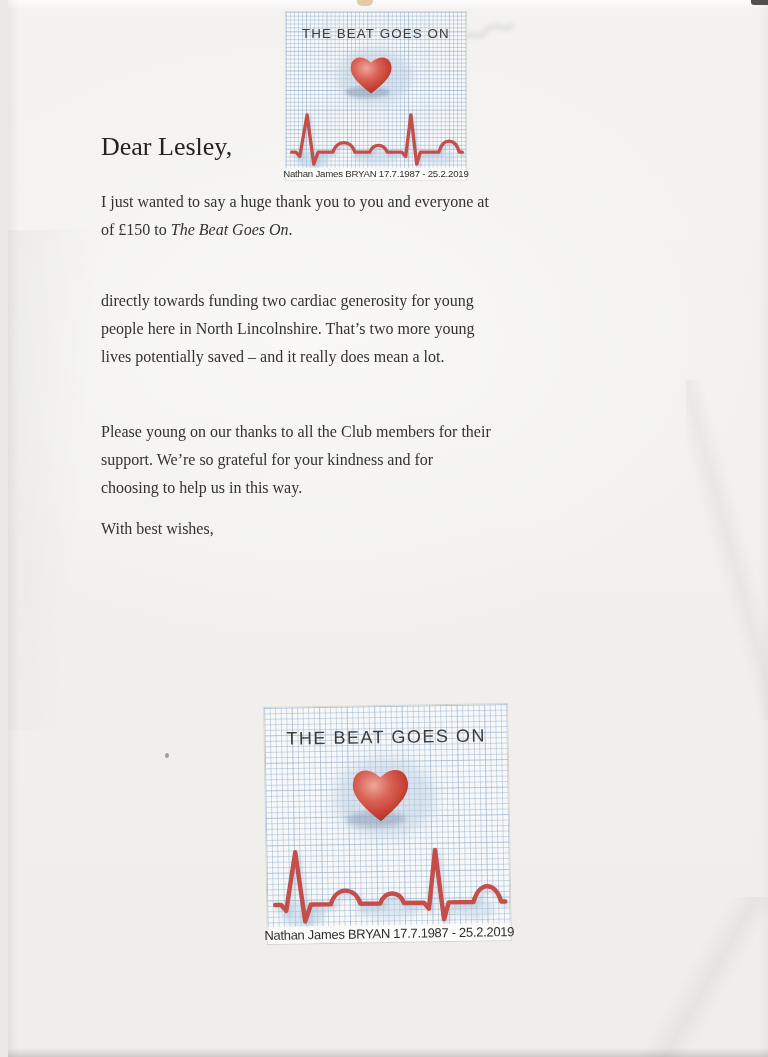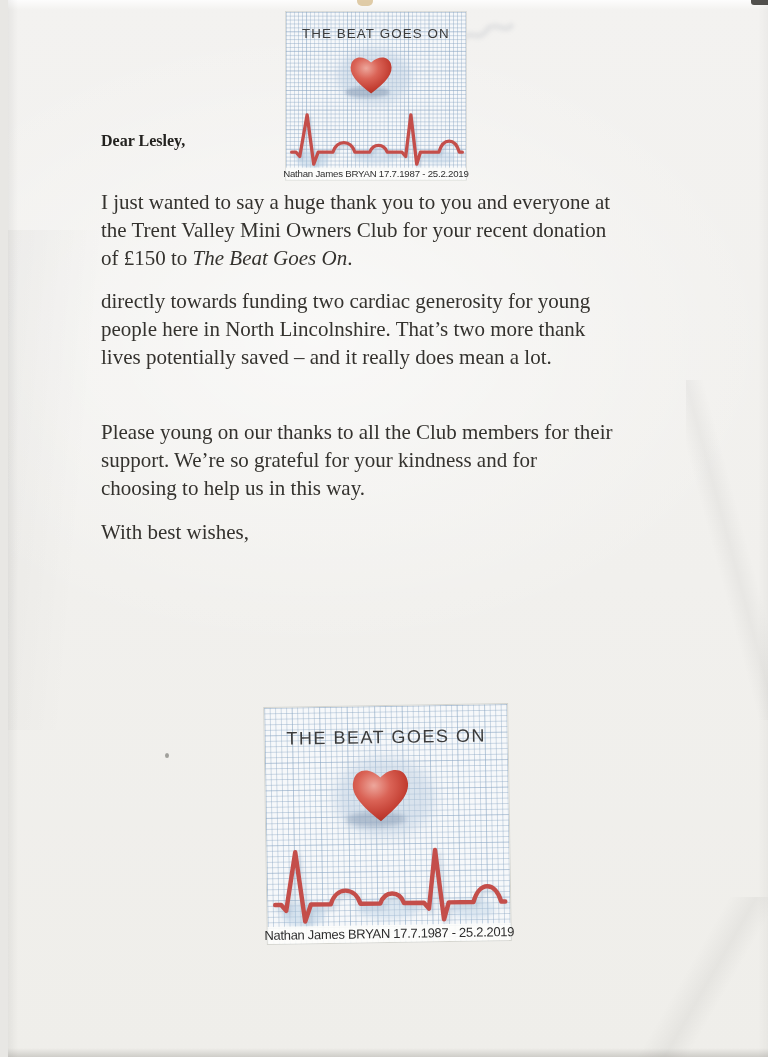--- a/index.html
+++ b/index.html
@@ -55,23 +55,23 @@
     position:absolute;left:0;right:0;bottom:0;height:17px;
     background:rgba(253,253,251,.92);
     display:flex;align-items:center;justify-content:center;
   }
   .logo-caption{
     font-family:"Liberation Sans","DejaVu Sans",sans-serif;
     font-size:13px;letter-spacing:-0.3px;color:#2e2e2e;white-space:nowrap;
   }
 
   
-  .txt{position:absolute;left:93px;color:var(--ink,#34322e);font-size:21px;}
+  .txt{position:absolute;left:93px;color:var(--ink,#34322e);font-size:16px;}
   .ln{height:28px;line-height:28px;white-space:nowrap;}
-  .salutation{font-weight:bold;font-size:16px;color:#23221f;text-align:center;}
+  .salutation{font-weight:normal;font-size:26px;color:#23221f;text-align:center;}
   .sig .ln{height:29px;line-height:29px;}
   em{font-style:italic;}
 </style>
 </head>
 <body>
 
 <svg width="0" height="0" style="position:absolute" aria-hidden="true">
   <defs>
     <radialGradient id="heartGrad" cx="38%" cy="30%" r="85%">
       <stop offset="0%" stop-color="#eda79c"></stop>
@@ -124,27 +124,26 @@
       <div class="logo-caption-strip">
         <span class="logo-caption">Nathan James BRYAN 17.7.1987 - 25.2.2019</span>
       </div>
     </div>
   </div>
 
   <div class="txt salutation" style="top:132px">Dear Lesley,</div>
 
   <div class="txt" style="top:188px">
     <div class="ln">I just wanted to say a huge thank you to you and everyone at</div>
-    <div class="ln">the Trent Valley Mini Owners Club for your recent donation</div>
     <div class="ln"><span>of £150 to </span><em>The Beat Goes On</em><span>.</span></div>
   </div>
 
   <div class="txt" style="top:287px">
     <div class="ln">directly towards funding two cardiac generosity for young</div>
-    <div class="ln">people here in North Lincolnshire. That’s two more thank</div>
+    <div class="ln">people here in North Lincolnshire. That’s two more young</div>
     <div class="ln">lives potentially saved – and it really does mean a lot.</div>
   </div>
 
   <div class="txt" style="top:418px">
     <div class="ln">Please young on our thanks to all the Club members for their</div>
     <div class="ln">support. We’re so grateful for your kindness and for</div>
     <div class="ln">choosing to help us in this way.</div>
   </div>
 
   <div class="txt" style="top:520px">With best wishes,</div>

